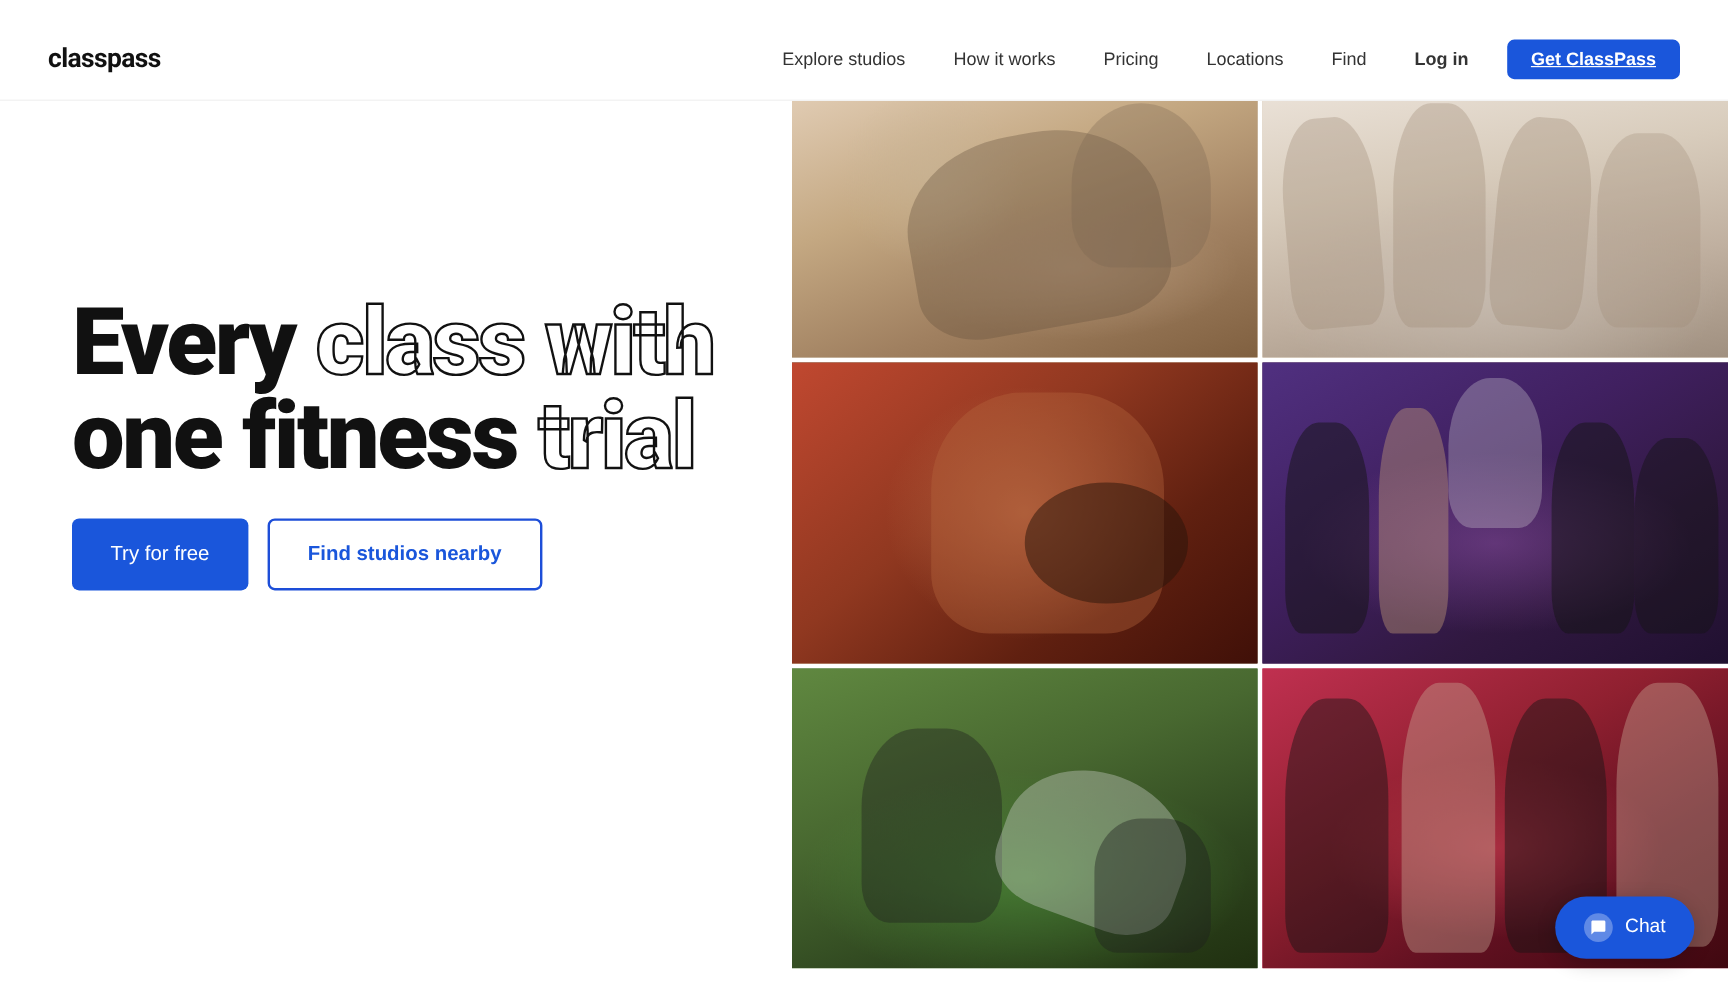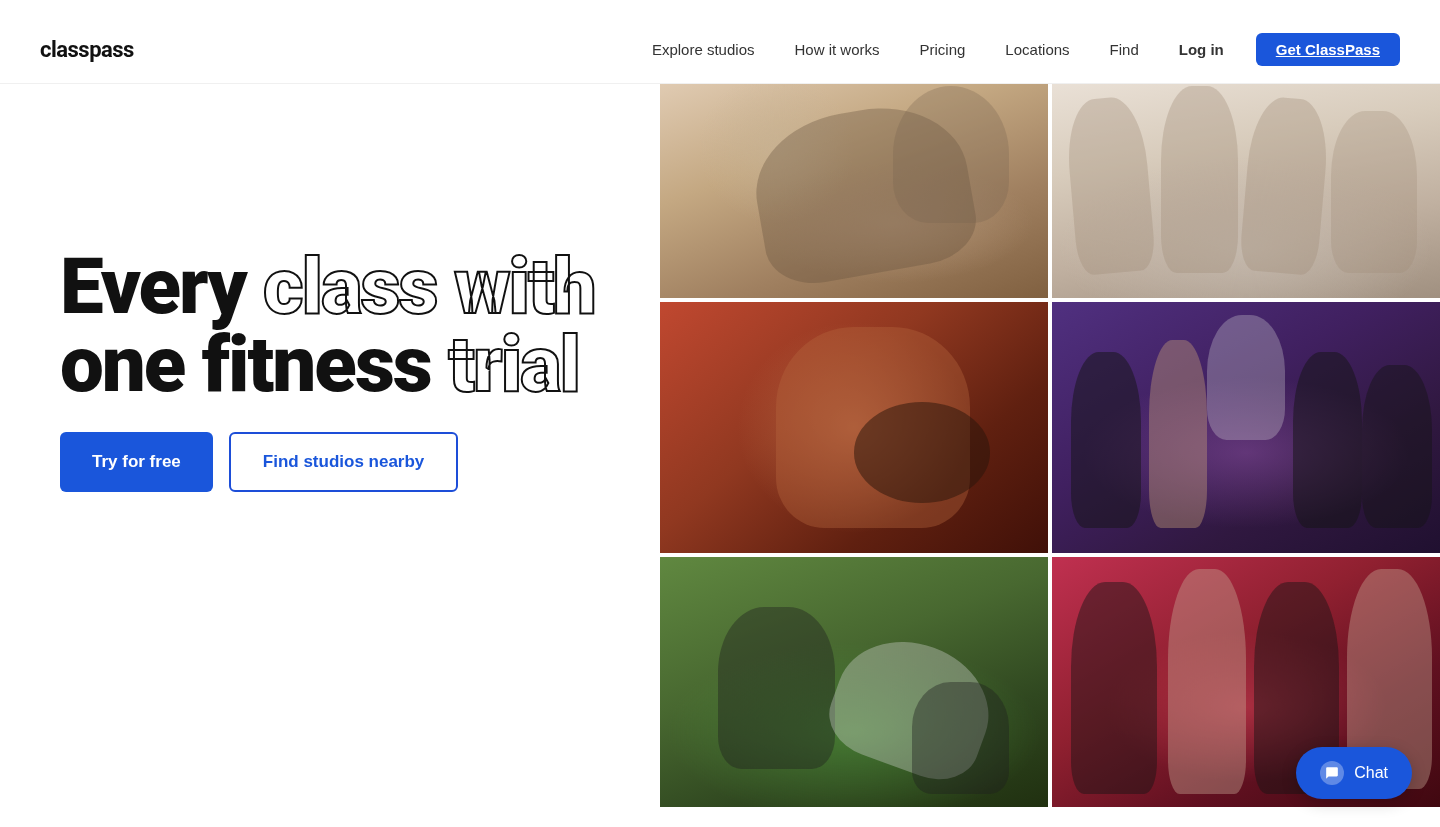--- a/index.html
+++ b/index.html
@@ -73,21 +73,21 @@
       display: flex;
       gap: 16px;
       margin-bottom: 24px;
     }
 
     .btn-primary {
       padding: 18px 32px;
       background: #1a56db;
       color: #fff;
       font-size: 17px;
-      font-weight: 700;
+      font-weight: 400;
       border: none;
       border-radius: 6px;
       cursor: pointer;
     }
 
     .btn-secondary {
       padding: 18px 32px;
       background: #fff;
       color: #1a56db;
       font-size: 17px;

